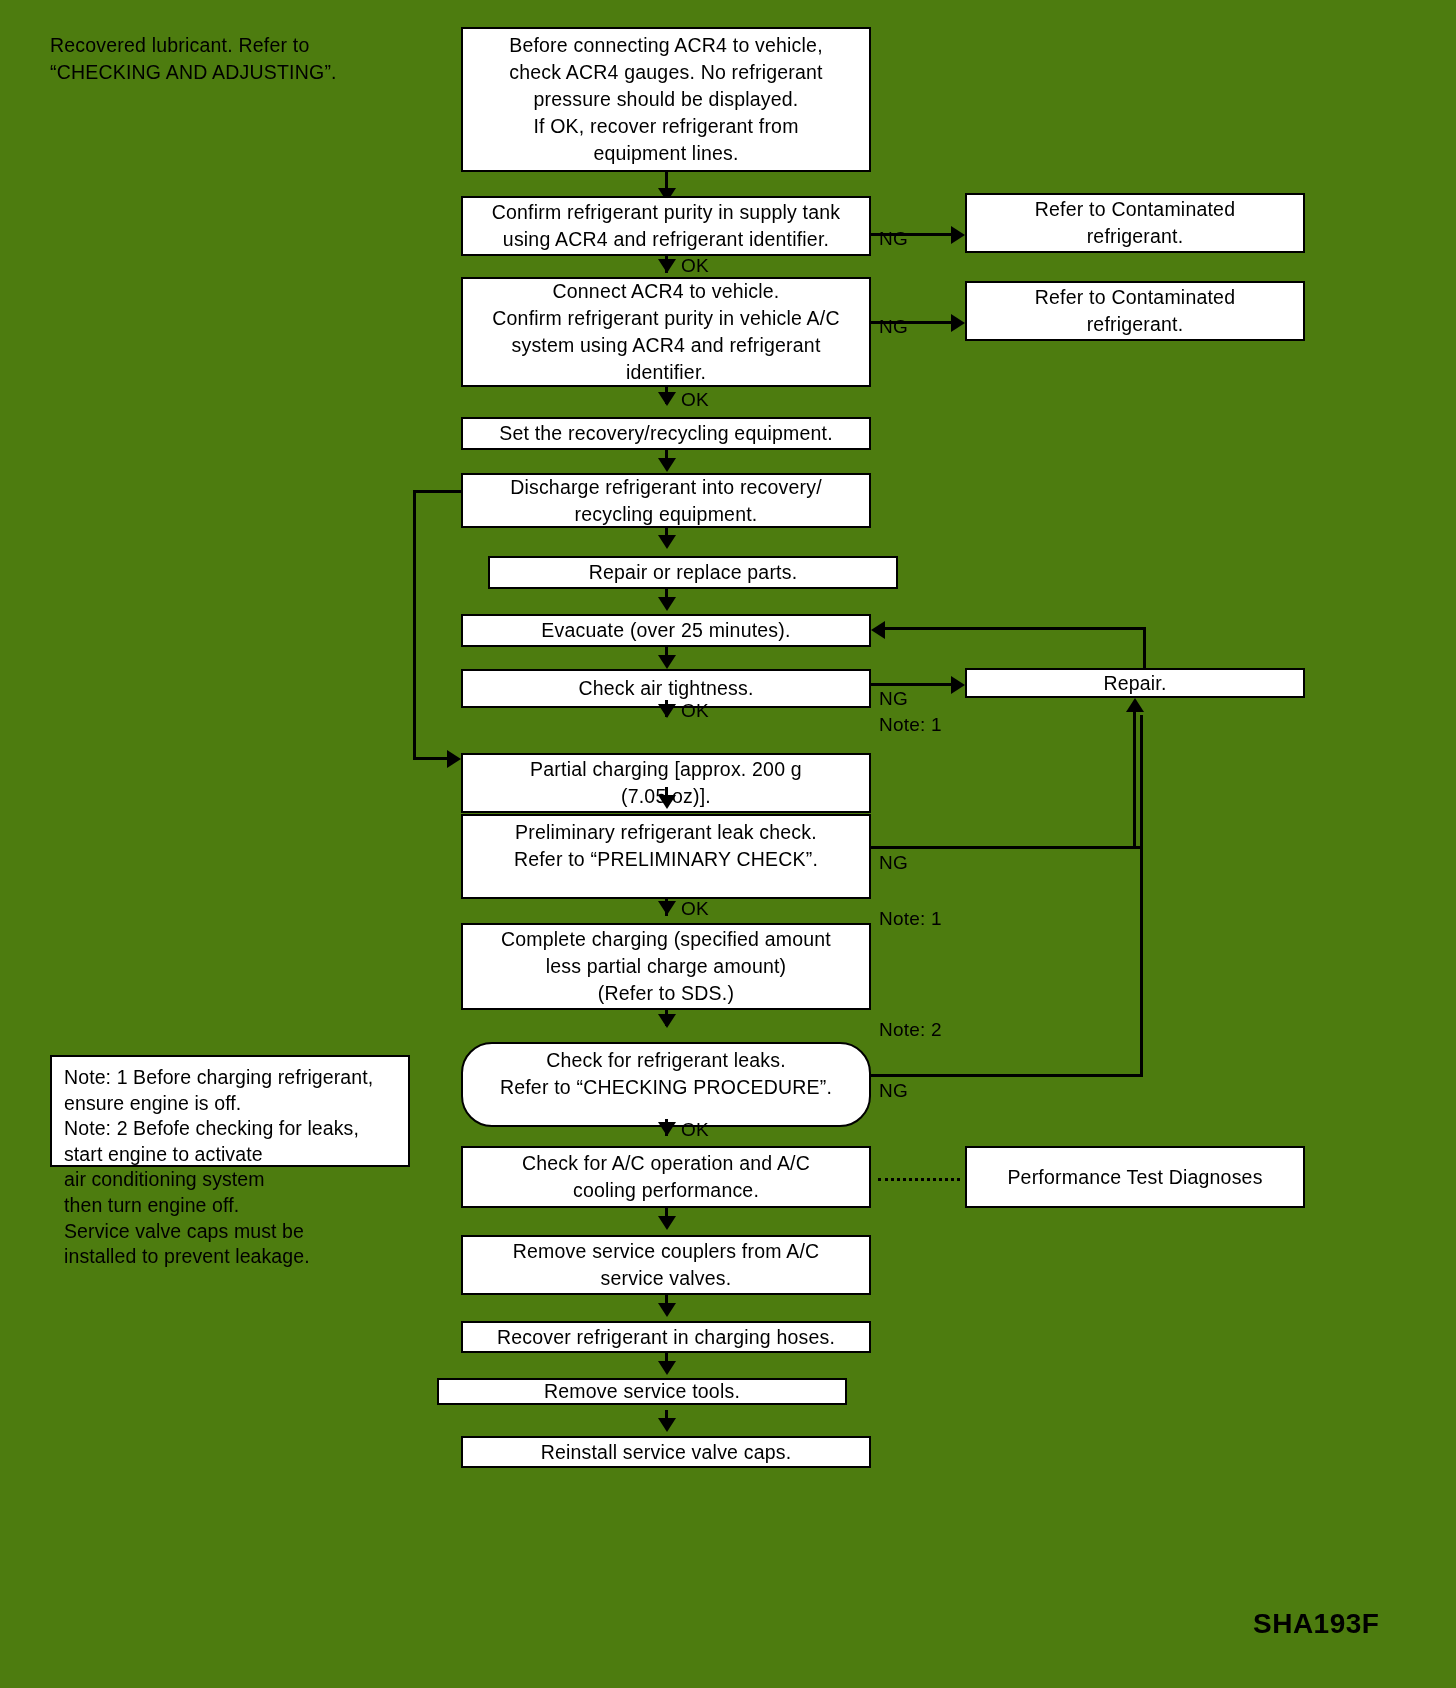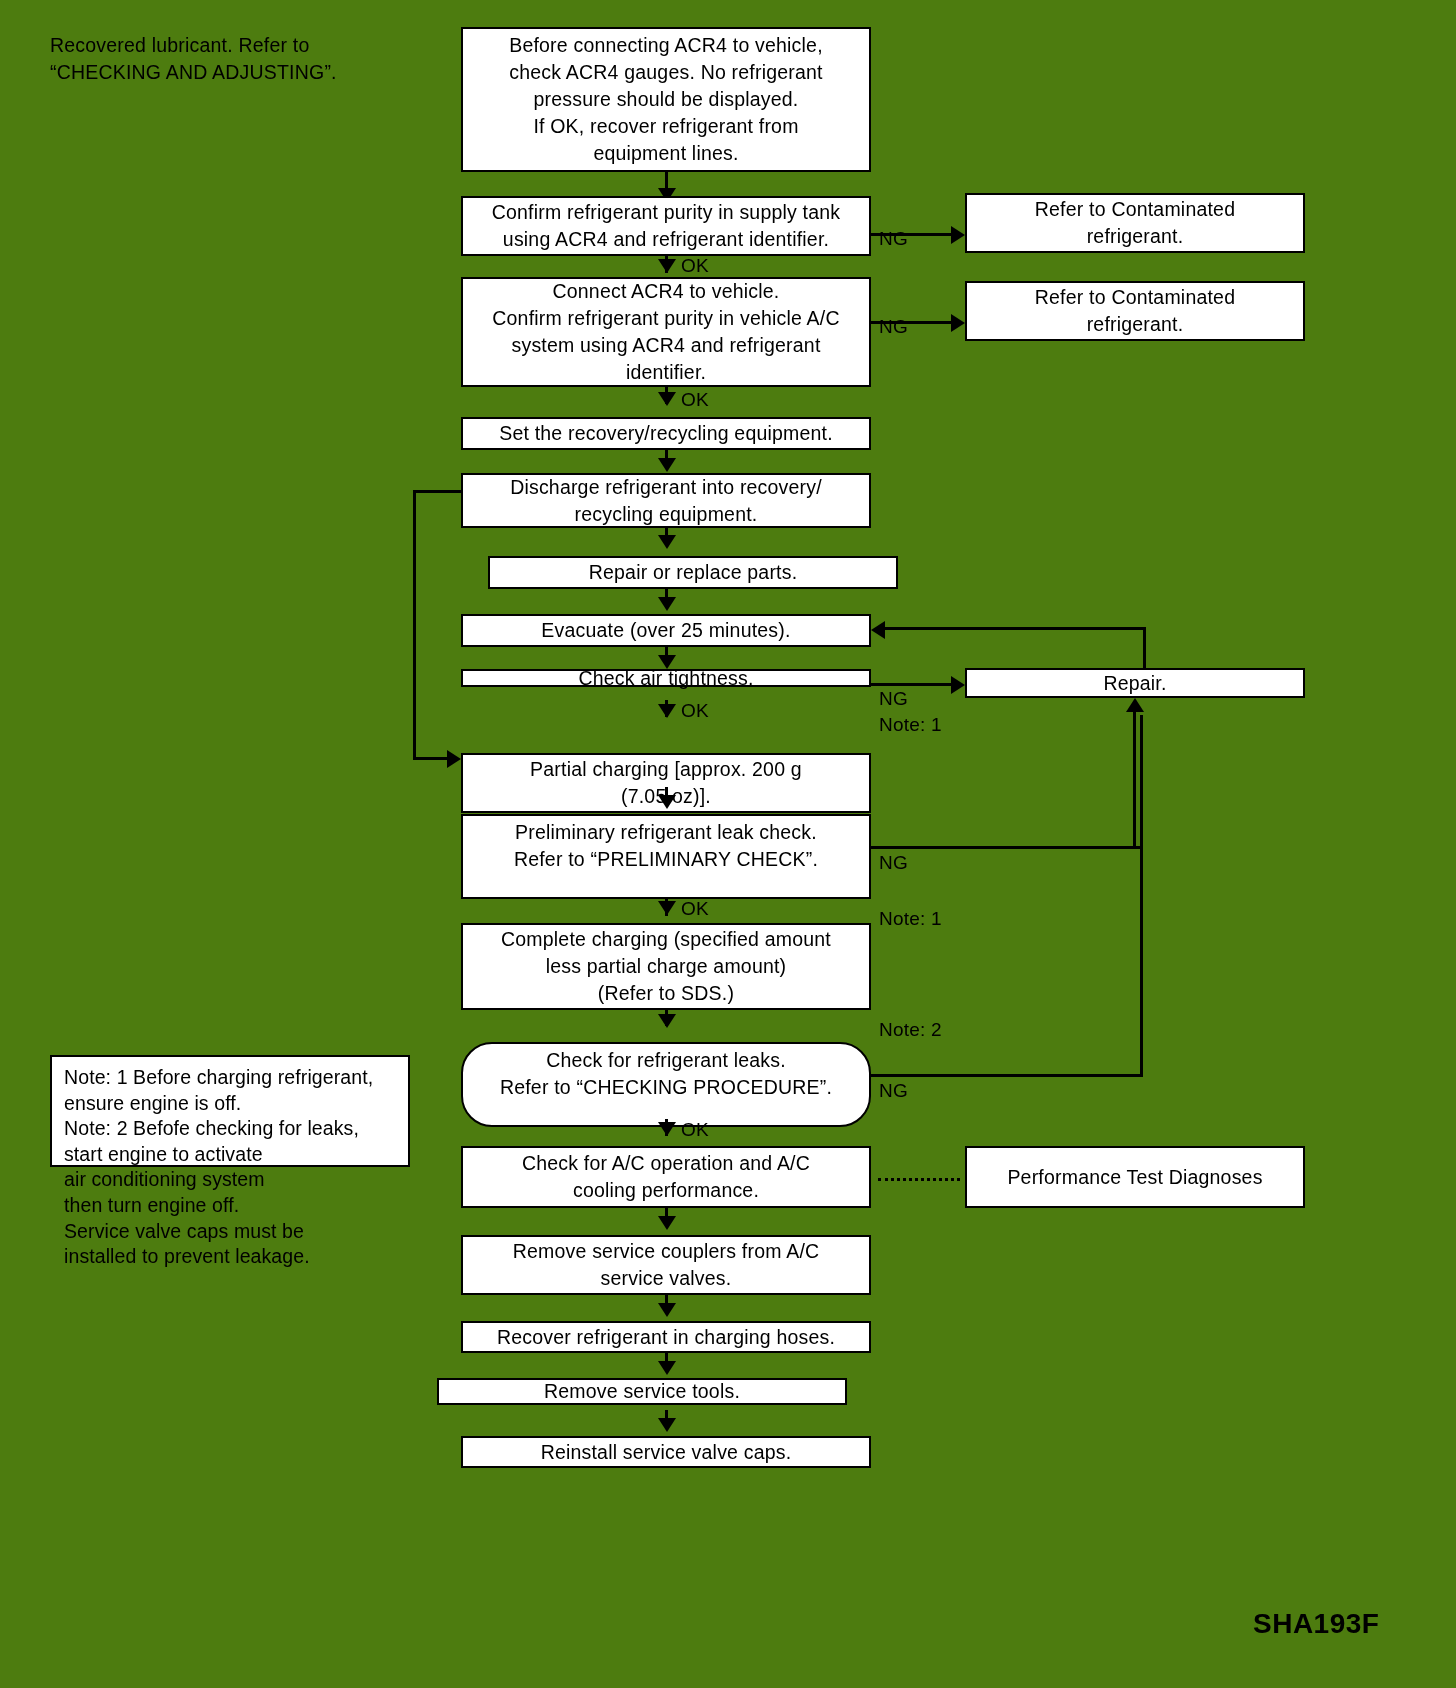--- a/index.html
+++ b/index.html
@@ -172,21 +172,21 @@
   <div class="vline" style="left:665px;top:589px;height:16px;"></div>
   <div class="ar-down" style="left:658px;top:597px;"></div>
 
   <div class="box" style="left:461px;top:614px;width:410px;height:33px;">
     <span class="inner">Evacuate (over 25 minutes).</span>
   </div>
 
   <div class="vline" style="left:665px;top:647px;height:16px;"></div>
   <div class="ar-down" style="left:658px;top:655px;"></div>
 
-  <div class="box" style="left:461px;top:669px;width:410px;height:18px;">
+  <div class="box" style="left:461px;top:669px;width:410px;height:39px;">
     <span class="inner">Check air tightness.</span>
   </div>
 
   <div class="hline" style="left:871px;top:683px;width:86px;"></div>
   <div class="ar-right" style="left:951px;top:676px;"></div>
   <div class="lbl" style="left:879px;top:688px;">NG</div>
 
   <div class="box" style="left:965px;top:668px;width:340px;height:30px;">
     <span class="inner">Repair.</span>
   </div>

